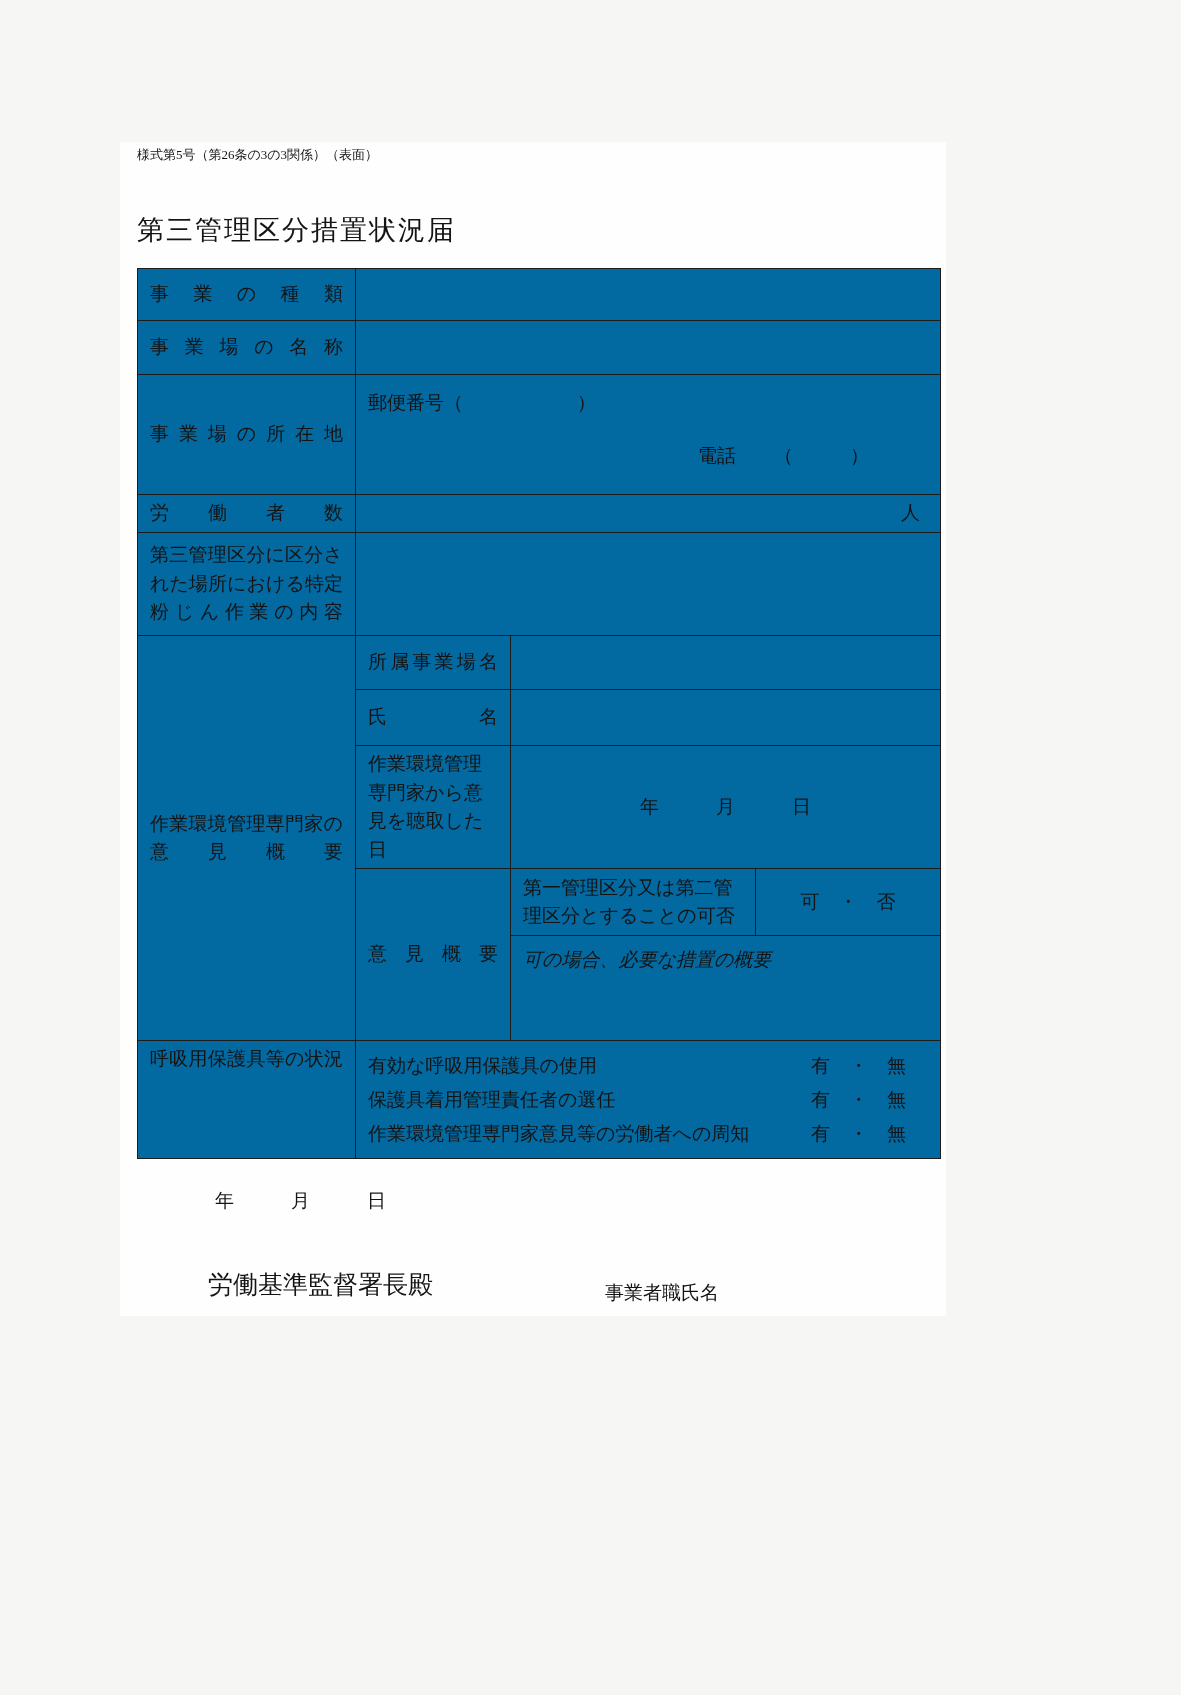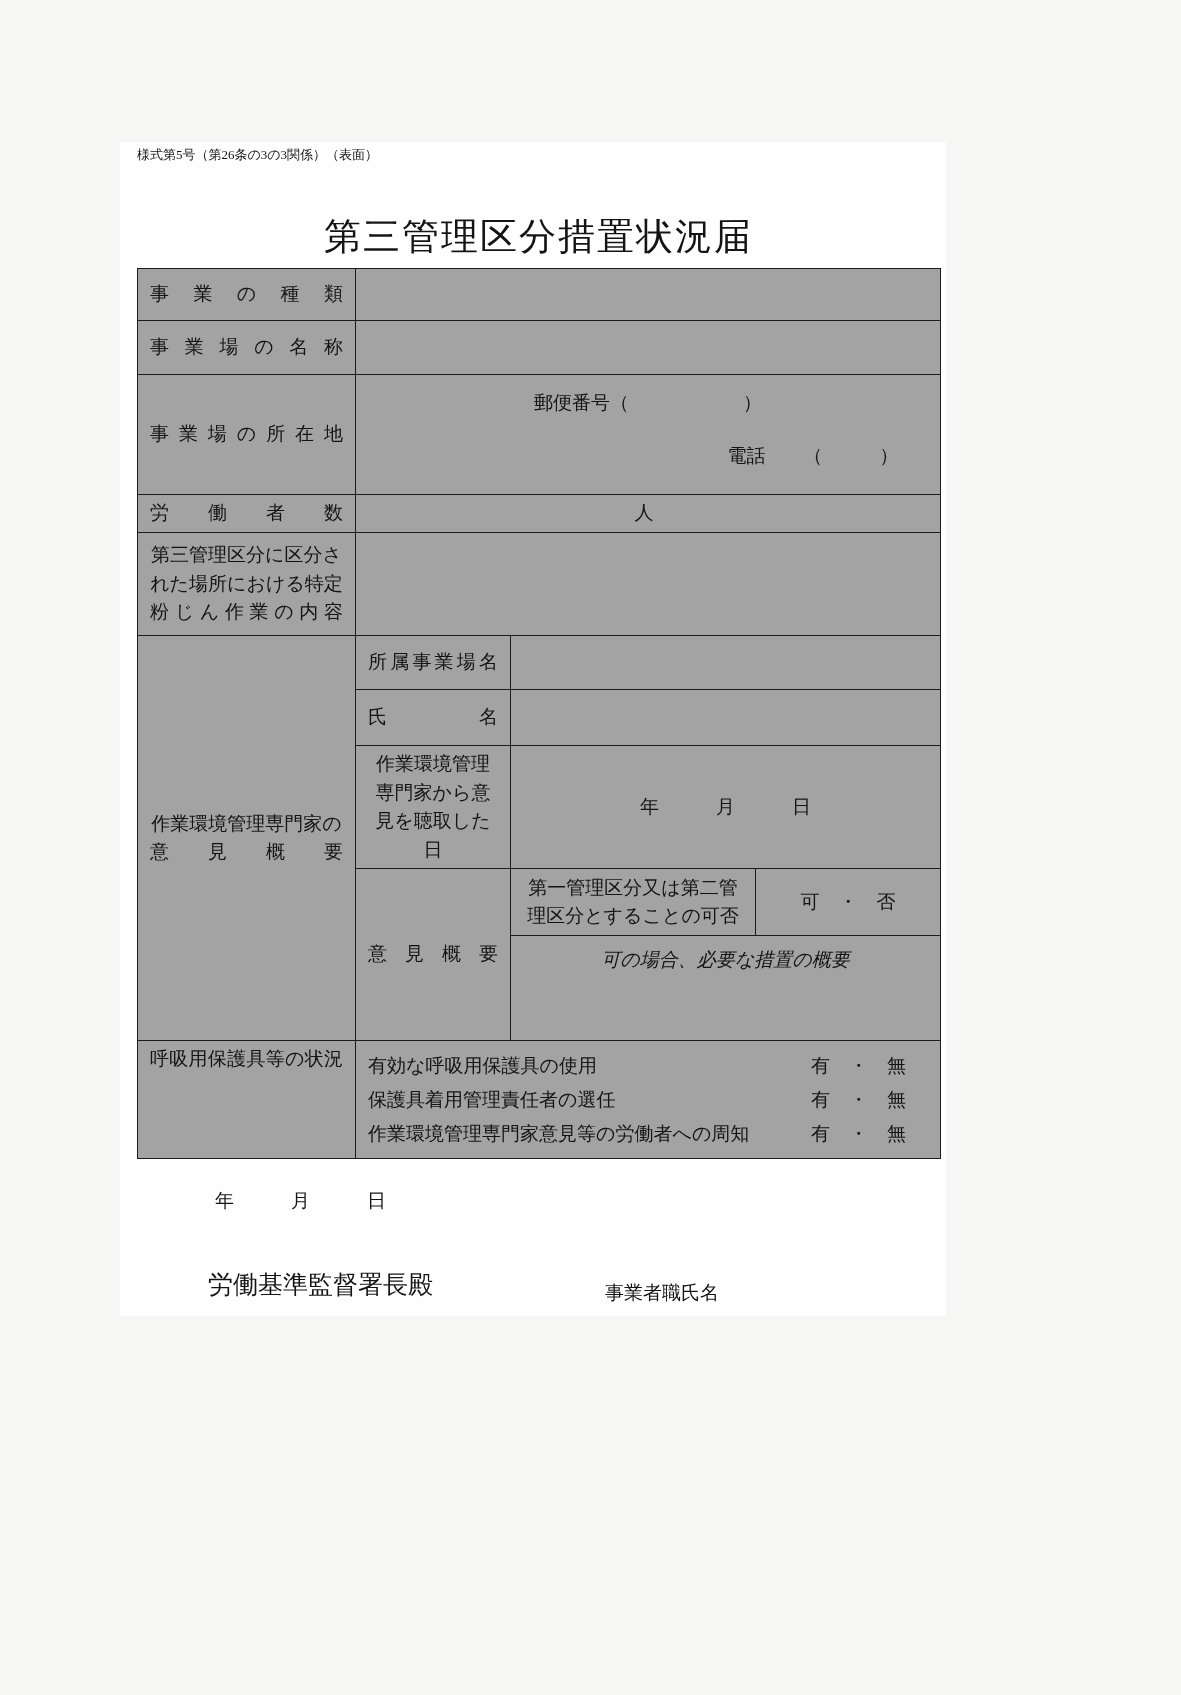--- a/index.html
+++ b/index.html
@@ -19,40 +19,38 @@
   }
   .form-number {
     position: absolute;
     left: 137px; top: 146px;
     font-size: 13px;
   }
   .doc-title {
     position: absolute;
     left: 137px; top: 212px;
     width: 803px;
-    text-align: center;
-    font-size: 37px;
+    font-size: 27px;
     letter-spacing: 2px;
   }
   table.main {
     position: absolute;
     left: 137px; top: 268px;
     width: 803px;
     border-collapse: collapse;
     table-layout: fixed;
-    background: #a3a3a3;
+    background: #0369a1;
   }
   table.main td {
     border: 1.6px solid #1c1c1c;
     font-size: 19px;
     padding: 4px 12px;
     vertical-align: middle;
     line-height: 1.5;
     overflow: hidden;
-    text-align: center;
   }
   .jlabel { text-align: justify; text-align-last: justify; }
   .vtop { vertical-align: top !important; }
   .center { text-align: center; }
   .addr-cell { vertical-align: top !important; padding-top: 14px !important; }
   .phone-line { margin-top: 24px; padding-left: 330px; }
   .unit-cell { text-align: right; padding-right: 20px !important; }
   .measures-cell { vertical-align: top !important; padding-top: 10px !important; font-style: italic; }
   .resp-cell { padding: 8px 12px !important; }
   .resp-line {

